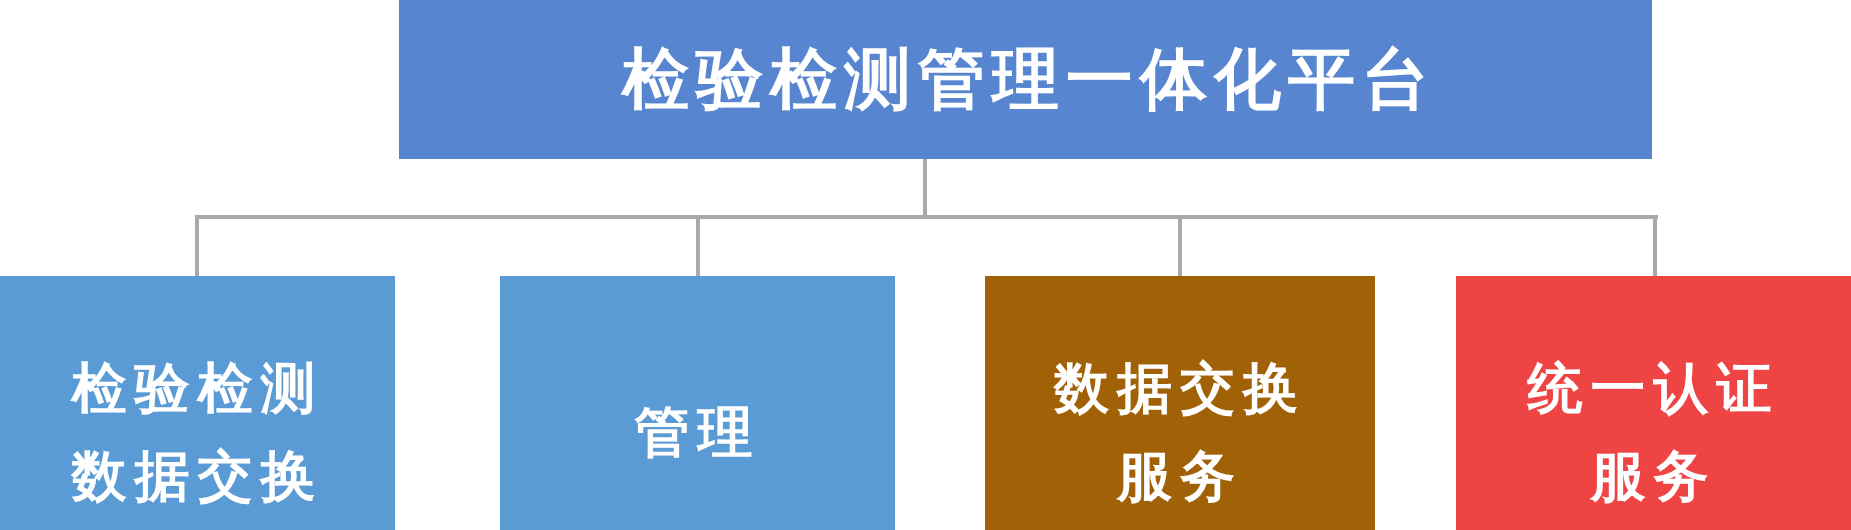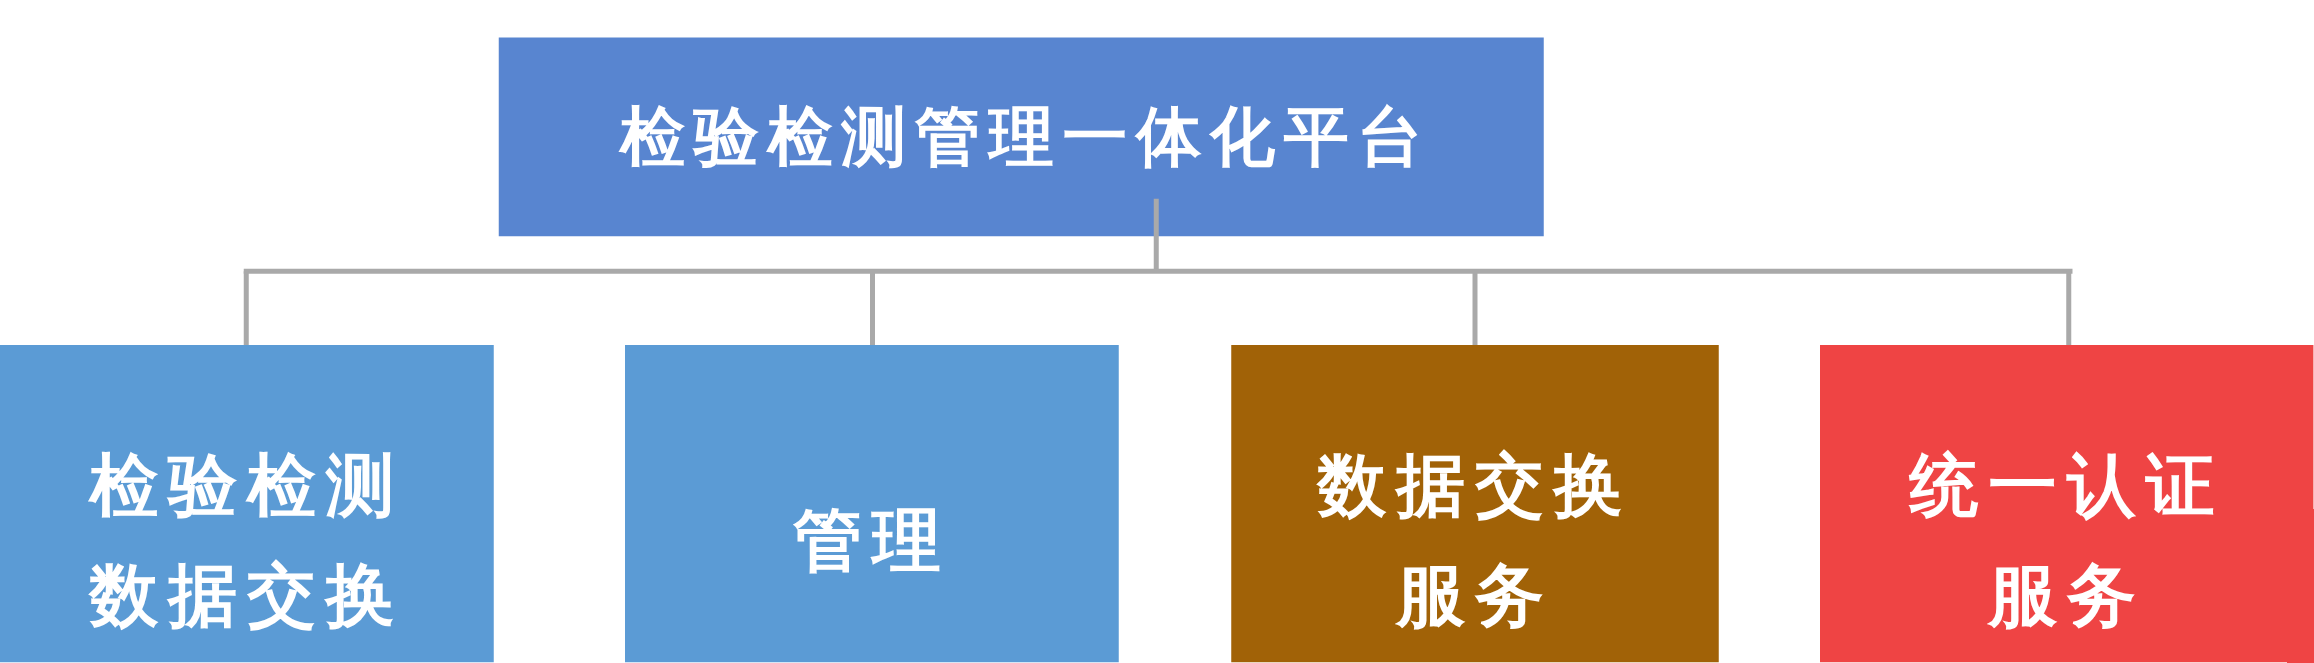--- a/index.html
+++ b/index.html
@@ -22,26 +22,25 @@
     align-items: center;
     justify-content: center;
     color: #ffffff;
     font-weight: bold;
     text-align: center;
     box-sizing: border-box;
   }
   .root-node {
     left: 399px;
     top: 0px;
-    width: 836px;
+    width: 1253px;
     height: 159px;
-    font-size: 52px;
+    font-size: 67px;
     letter-spacing: 7px;
     padding-left: 7px; 
-    margin-top: 30px;
   }
   .child-node {
     top: 276px;
     height: 312px;
     font-size: 55px;
     letter-spacing: 8px;
     padding-left: 0;
     line-height: 88px;
   }
   .child-node .line { display: block; }

